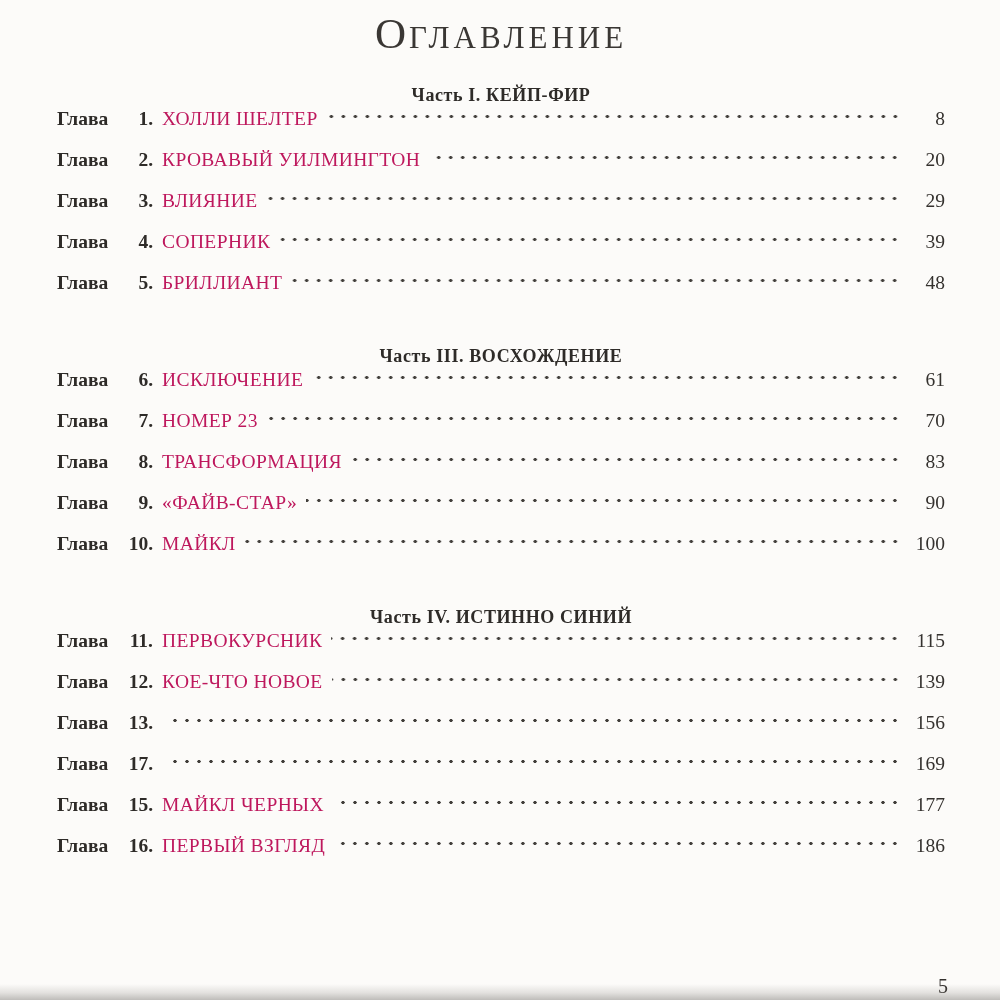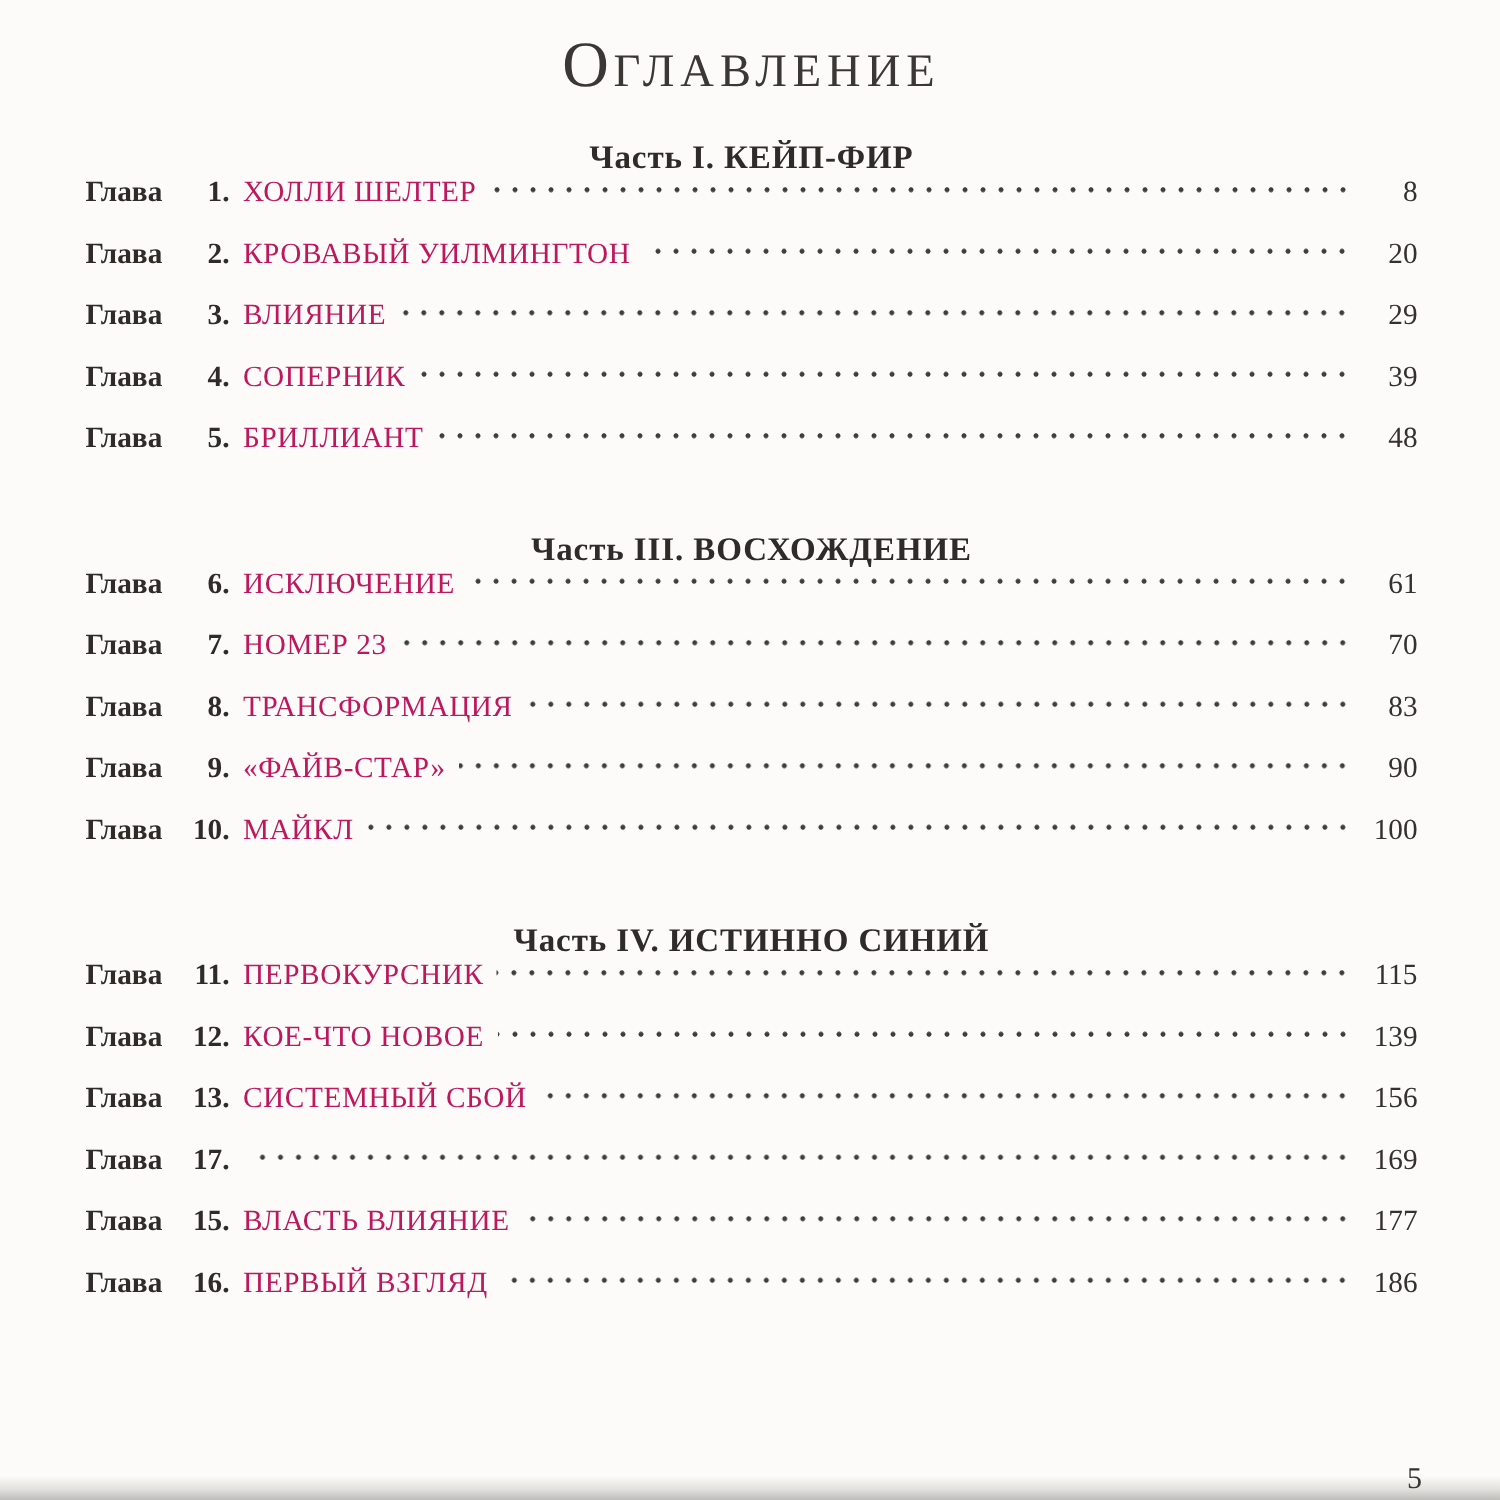--- a/index.html
+++ b/index.html
@@ -17,21 +17,21 @@
     font-family: "Liberation Serif", "DejaVu Serif", serif;
     overflow: hidden;
     box-sizing: border-box;
   }
   .content {
     padding: 0 55px 0 57px;
   }
   
   .title {
     margin: 0;
-    padding-top: 16px;
+    padding-top: 6px;
     height: 56px;
     text-align: center;
     font-weight: 400;
     color: #3a3734;
     letter-spacing: 3px;
     line-height: 56px;
     white-space: nowrap;
   }
   .title-initial {
     font-size: 43px;
@@ -40,21 +40,21 @@
   .title-rest {
     font-size: 31px;
     letter-spacing: 4px;
   }
   
   .section-heading {
     margin: 30px 0 0 0;
     height: 26px;
     line-height: 26px;
     text-align: center;
-    font-size: 22px;
+    font-size: 18px;
     font-weight: bold;
     color: #2e2b28;
     letter-spacing: 0.6px;
   }
   .section:first-child .section-heading {
     margin-top: 20px;
   }
   
   .row {
     display: flex;
@@ -230,39 +230,38 @@
     <span class="ch-word">Глава</span>
     <span class="ch-num">12.</span>
     <span class="ch-title">КОЕ-ЧТО НОВОЕ</span>
     <span class="leader"></span>
     <span class="ch-page">139</span>
   </div>
 
   <div class="row">
     <span class="ch-word">Глава</span>
     <span class="ch-num">13.</span>
-    <span class="ch-title">СИСТЕМНЫЙ СБОЙ</span>
     <span class="leader"></span>
     <span class="ch-page">156</span>
   </div>
 </div>
 
   <div class="section">
 
   <div class="row">
     <span class="ch-word">Глава</span>
     <span class="ch-num">17.</span>
     <span class="leader"></span>
     <span class="ch-page">169</span>
   </div>
 
   <div class="row">
     <span class="ch-word">Глава</span>
     <span class="ch-num">15.</span>
-    <span class="ch-title">ВЛАСТЬ ВЛИЯНИЕ</span>
+    <span class="ch-title">МАЙКЛ ЧЕРНЫХ</span>
     <span class="leader"></span>
     <span class="ch-page">177</span>
   </div>
 
   <div class="row">
     <span class="ch-word">Глава</span>
     <span class="ch-num">16.</span>
     <span class="ch-title">ПЕРВЫЙ ВЗГЛЯД</span>
     <span class="leader"></span>
     <span class="ch-page">186</span>

